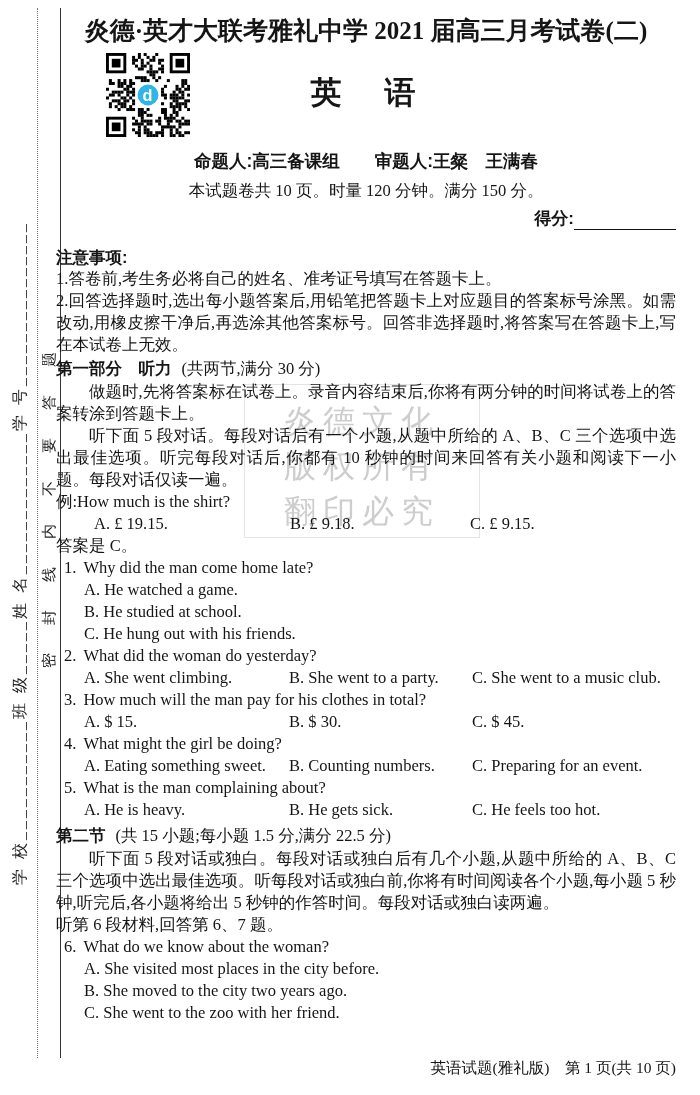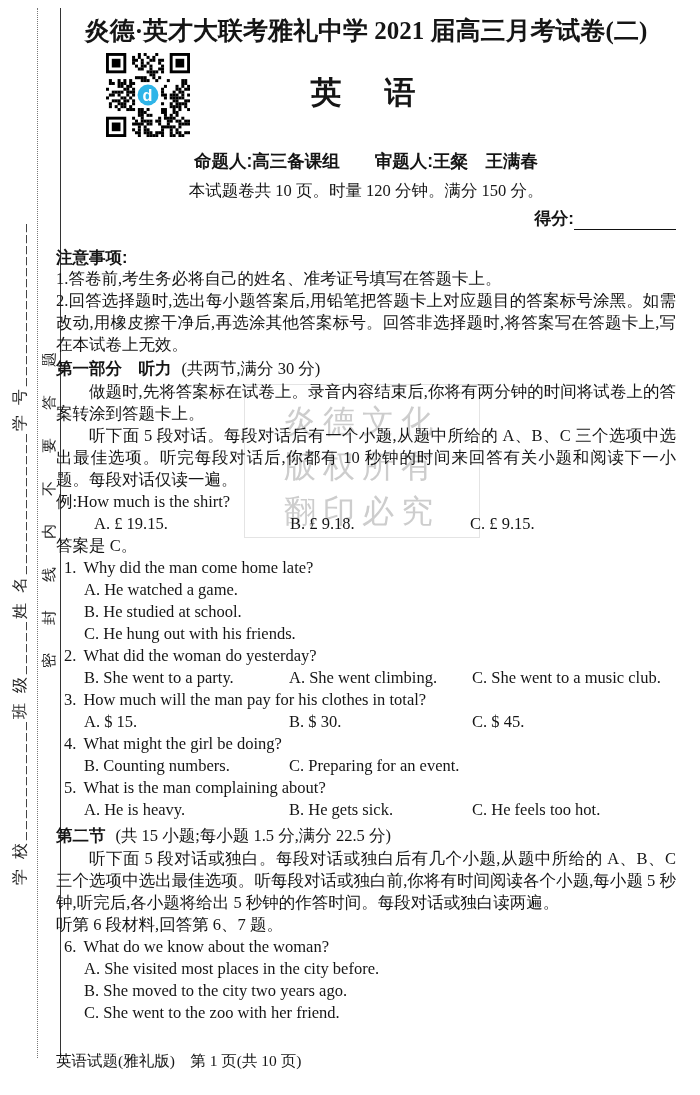--- a/index.html
+++ b/index.html
@@ -36,21 +36,21 @@
   .ind{text-indent:2em;}
   .notes-title{margin-top:16px;}
   .sec-head{line-height:24px;}
   .sec-head .rest{margin-left:10px;}
   .q-stem{padding-left:8px;}
   .q-stem .stem-sp{margin-left:7px;}
   .opt-stack{padding-left:28px;}
   .opt-row{display:grid;grid-template-columns:205px 183px auto;padding-left:28px;}
   .opt-row-ex{display:grid;grid-template-columns:196px 180px auto;padding-left:38px;}
   .mt2{margin-top:2px;}
-  .footer{text-align:left;font-size:15.5px;margin-top:27px;line-height:20px;}
+  .footer{text-align:right;font-size:15.5px;margin-top:34px;line-height:20px;}
 </style>
 </head>
 <body>
 
 <div class="v-strip v-fields">学 校___________班 级_____姓 名_____________学 号_______________</div>
 <div class="rail-dotted"></div>
 <div class="v-strip v-warning">密封线内不要答题</div>
 <div class="rail-solid"></div>
 
 <div class="watermark">
@@ -358,42 +358,43 @@
     <div class="line opt-stack">A. He watched a game.</div>
     <div class="line opt-stack">B. He studied at school.</div>
     <div class="line opt-stack">C. He hung out with his friends.</div>
   </div>
 
   <div>
     <div class="line q-stem">
       <span>2.</span><span class="stem-sp">What did the woman do yesterday?</span>
     </div>
     <div class="line opt-row">
+      <span>A. She went climbing.</span>
       <span>B. She went to a party.</span>
-      <span>A. She went climbing.</span>
       <span>C. She went to a music club.</span>
     </div>
   </div>
 
   <div>
     <div class="line q-stem">
       <span>3.</span><span class="stem-sp">How much will the man pay for his clothes in total?</span>
     </div>
     <div class="line opt-row">
       <span>A. $ 15.</span>
       <span>B. $ 30.</span>
       <span>C. $ 45.</span>
     </div>
   </div>
 
   <div>
     <div class="line q-stem">
       <span>4.</span><span class="stem-sp">What might the girl be doing?</span>
     </div>
     <div class="line opt-row">
+      <span>A. Eating something sweet.</span>
       <span>B. Counting numbers.</span>
       <span>C. Preparing for an event.</span>
     </div>
   </div>
 
   <div>
     <div class="line q-stem">
       <span>5.</span><span class="stem-sp">What is the man complaining about?</span>
     </div>
     <div class="line opt-row">

